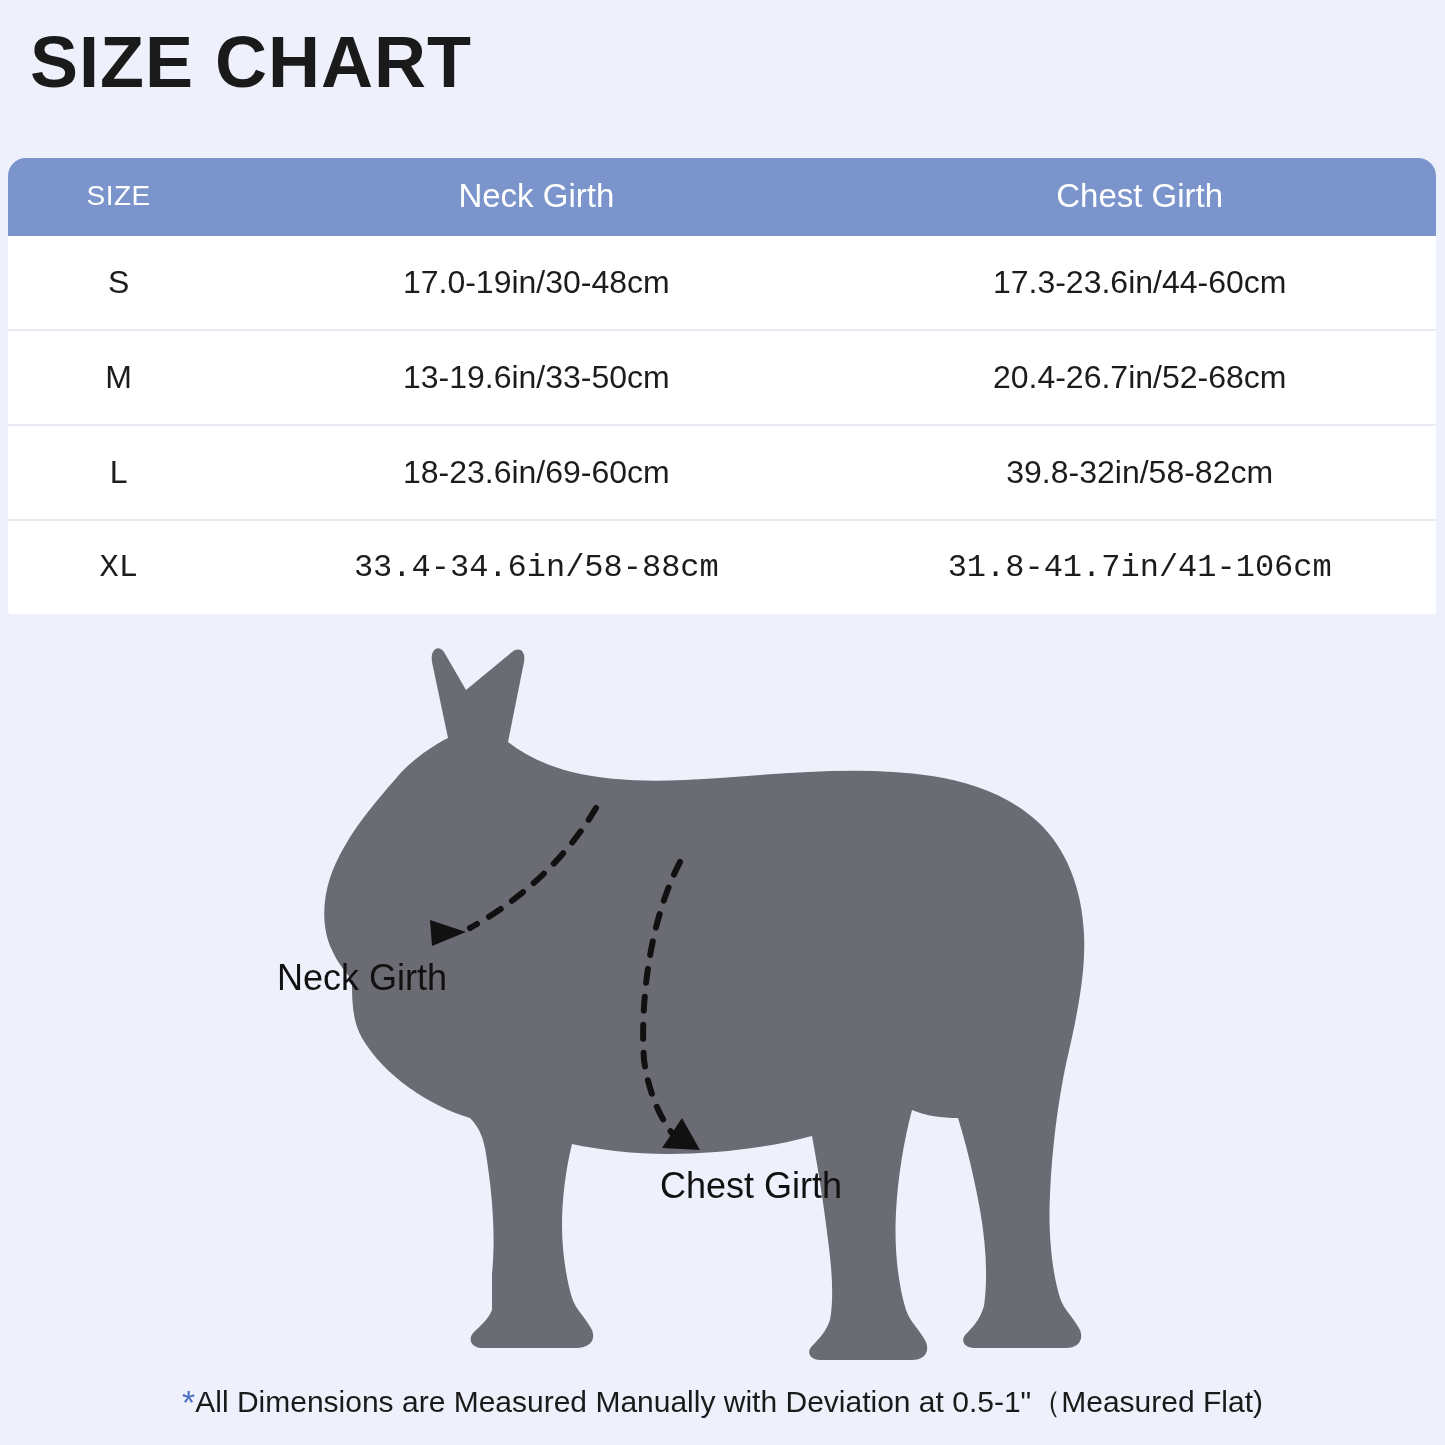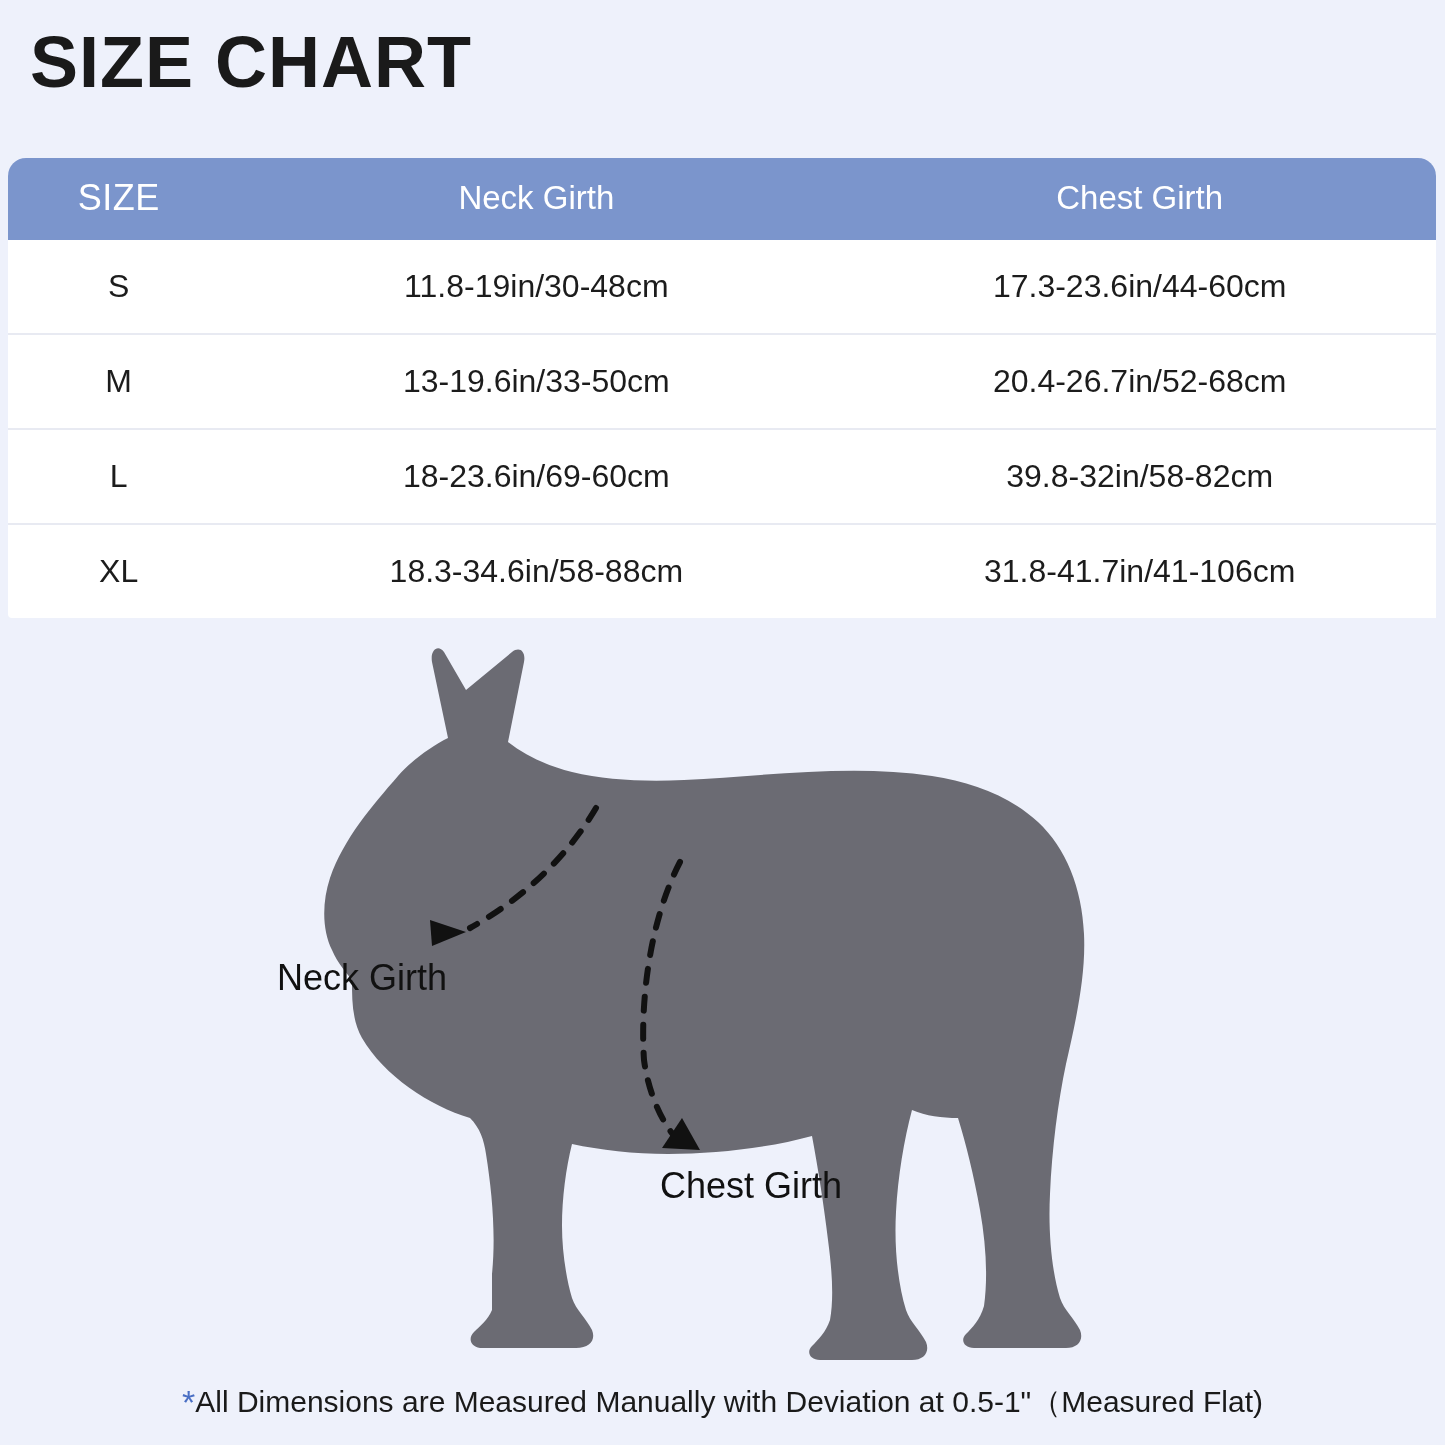--- a/index.html
+++ b/index.html
@@ -43,39 +43,40 @@
   }
   thead th {
     background: #7b95cc;
     color: #ffffff;
     font-size: 33px;
     font-weight: normal;
     padding: 19px 0 21px 0;
     text-align: center;
   }
   thead th:first-child {
-    font-size: 36px;
+    font-size: 28px;
     letter-spacing: 0.5px;
   }
   thead tr th:first-child {
     border-top-left-radius: 18px;
   }
   thead tr th:last-child {
     border-top-right-radius: 18px;
   }
   tbody td {
     background: #ffffff;
     font-size: 32px;
     color: #1c1c1c;
     text-align: center;
     padding: 28px 0 28px 0;
     border-bottom: 2px solid #e8eaf2;
   }
   tbody tr:last-child td {
     border-bottom: none;
+    font-family: Liberation Mono, monospace;
   }
   tbody tr:last-child td:first-child {
     border-bottom-left-radius: 4px;
   }
   col.c1 { width: 15.5%; }
   col.c2 { width: 43%; }
   col.c3 { width: 41.5%; }
 
   .diagram {
     position: absolute;
@@ -125,36 +126,36 @@
       <thead>
         <tr>
           <th>SIZE</th>
           <th>Neck Girth</th>
           <th>Chest Girth</th>
         </tr>
       </thead>
       <tbody>
         <tr>
           <td>S</td>
-          <td>11.8-19in/30-48cm</td>
+          <td>17.0-19in/30-48cm</td>
           <td>17.3-23.6in/44-60cm</td>
         </tr>
         <tr>
           <td>M</td>
           <td>13-19.6in/33-50cm</td>
           <td>20.4-26.7in/52-68cm</td>
         </tr>
         <tr>
           <td>L</td>
           <td>18-23.6in/69-60cm</td>
           <td>39.8-32in/58-82cm</td>
         </tr>
         <tr>
           <td>XL</td>
-          <td>18.3-34.6in/58-88cm</td>
+          <td>33.4-34.6in/58-88cm</td>
           <td>31.8-41.7in/41-106cm</td>
         </tr>
       </tbody>
     </table>
   </div>
 
   <div class="diagram">
     <svg width="1445" height="740" viewBox="0 0 1445 740">
 
       <path fill="#6b6b73" d="M432 42

